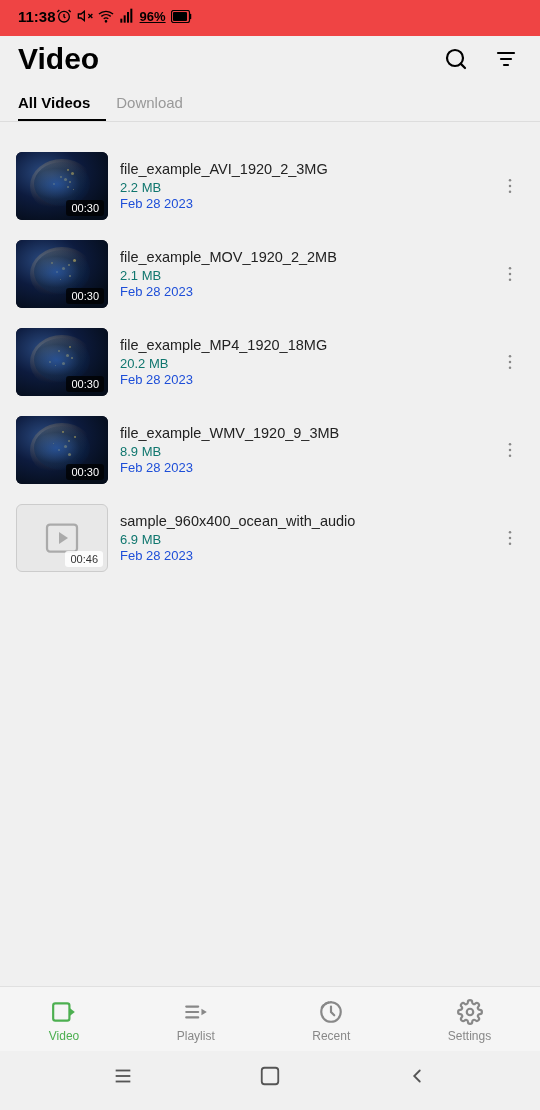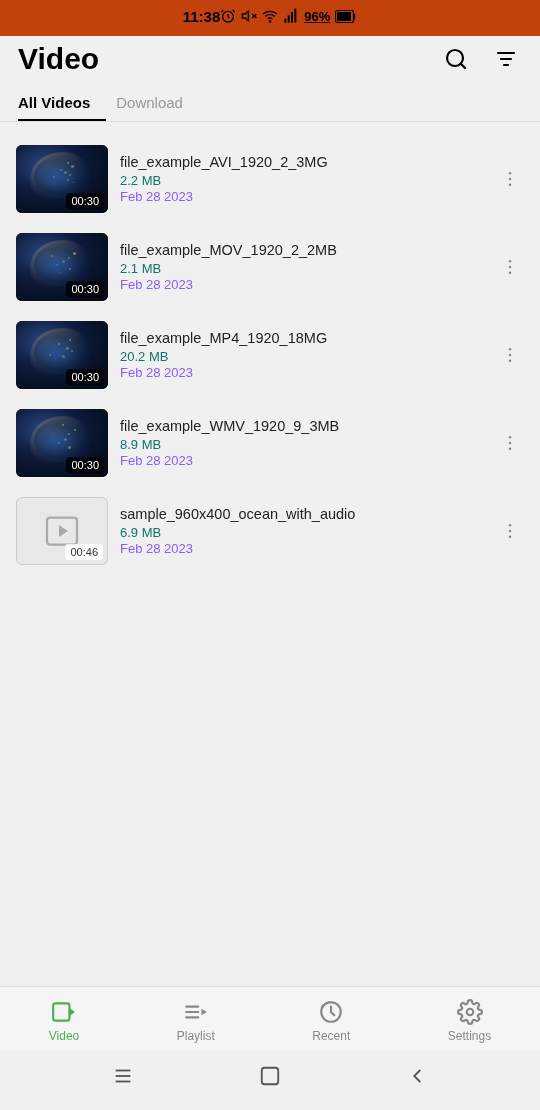--- a/index.html
+++ b/index.html
@@ -10,24 +10,24 @@
       background: #f0f0f0;
       font-family: 'Segoe UI', sans-serif;
       display: flex;
       flex-direction: column;
       overflow: hidden;
     }
 
     
     .status-bar {
       display: flex;
-      justify-content: center;
+      justify-content: flex-start;
       align-items: center;
       padding: 0 18px 4px;
-      background: #c2410c;
+      background: #ef4444;
       height: 36px;
     }
     .status-time {
       font-size: 15px;
       font-weight: 600;
       color: #000;
     }
     .status-icons {
       display: flex;
       align-items: center;
@@ -63,21 +63,21 @@
       display: flex;
       align-items: center;
     }
 
     
     .tabs {
       display: flex;
       padding: 0 18px;
       background: #f0f0f0;
       border-bottom: 1px solid #ddd;
-      margin-bottom: 13px;
+      margin-bottom: 20px;
     }
     .tab {
       padding: 8px 16px 10px 0;
       font-size: 15px;
       cursor: pointer;
       color: #999;
       position: relative;
       margin-right: 10px;
     }
     .tab.active {
@@ -200,21 +200,21 @@
       overflow: hidden;
       text-overflow: ellipsis;
     }
     .video-meta {
       font-size: 13px;
       color: #0f766e;
       margin-top: 3px;
     }
     .video-date {
       font-size: 13px;
-      color: #8b5cf6;
+      color: #1d4ed8;
       margin-top: 1px;
     }
 
     .more-btn {
       background: none;
       border: none;
       cursor: pointer;
       padding: 6px 4px;
       display: flex;
       align-items: center;

